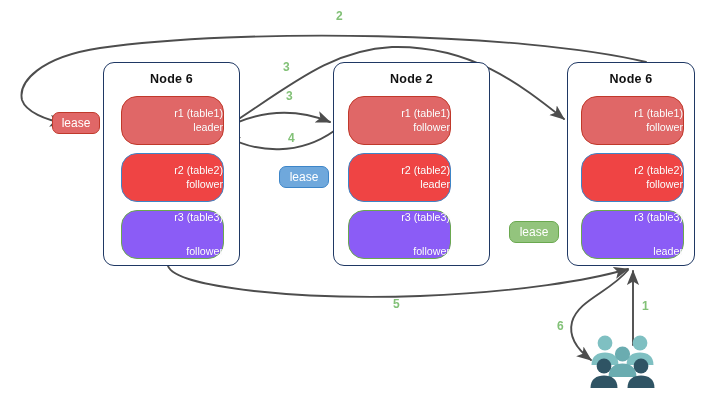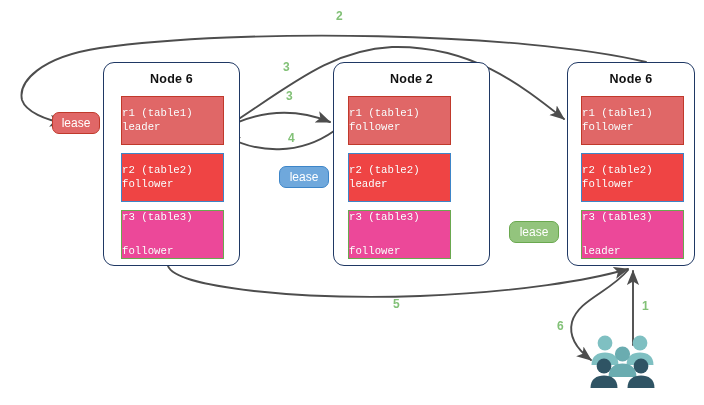--- a/index.html
+++ b/index.html
@@ -39,36 +39,35 @@
     top: 9px;
     text-align: center;
     font-size: 12.5px;
     font-weight: bold;
     color: #111111;
     letter-spacing: 0.2px;
   }
   .replica {
     position: absolute;
     box-sizing: border-box;
-    border-radius: 0;
+    border-radius: 16px;
     display: flex;
     flex-direction: column;
-    align-items: flex-start;
+    align-items: flex-end;
     justify-content: center;
     color: #ffffff;
     font-size: 10.7px;
     line-height: 13.5px;
     text-align: center;
     text-shadow: 0 0 1px rgba(0,0,0,0.12);
-    font-family: Liberation Mono, monospace;
   }
   .replica span { display: block; white-space: nowrap; }
   .r-red   { background: #e06767; border: 1.4px solid #c0392b; }
   .r-blue  { background: #ef4444; border: 1.4px solid #3d85c8; }
-  .r-green { background: #ec4899; border: 1.4px solid #6aa84f; gap: 21px; }
+  .r-green { background: #8b5cf6; border: 1.4px solid #6aa84f; gap: 21px; }
 
   .lease {
     position: absolute;
     box-sizing: border-box;
     border-radius: 7px;
     display: flex;
     align-items: center;
     justify-content: center;
     color: #ffffff;
     font-size: 12px;

